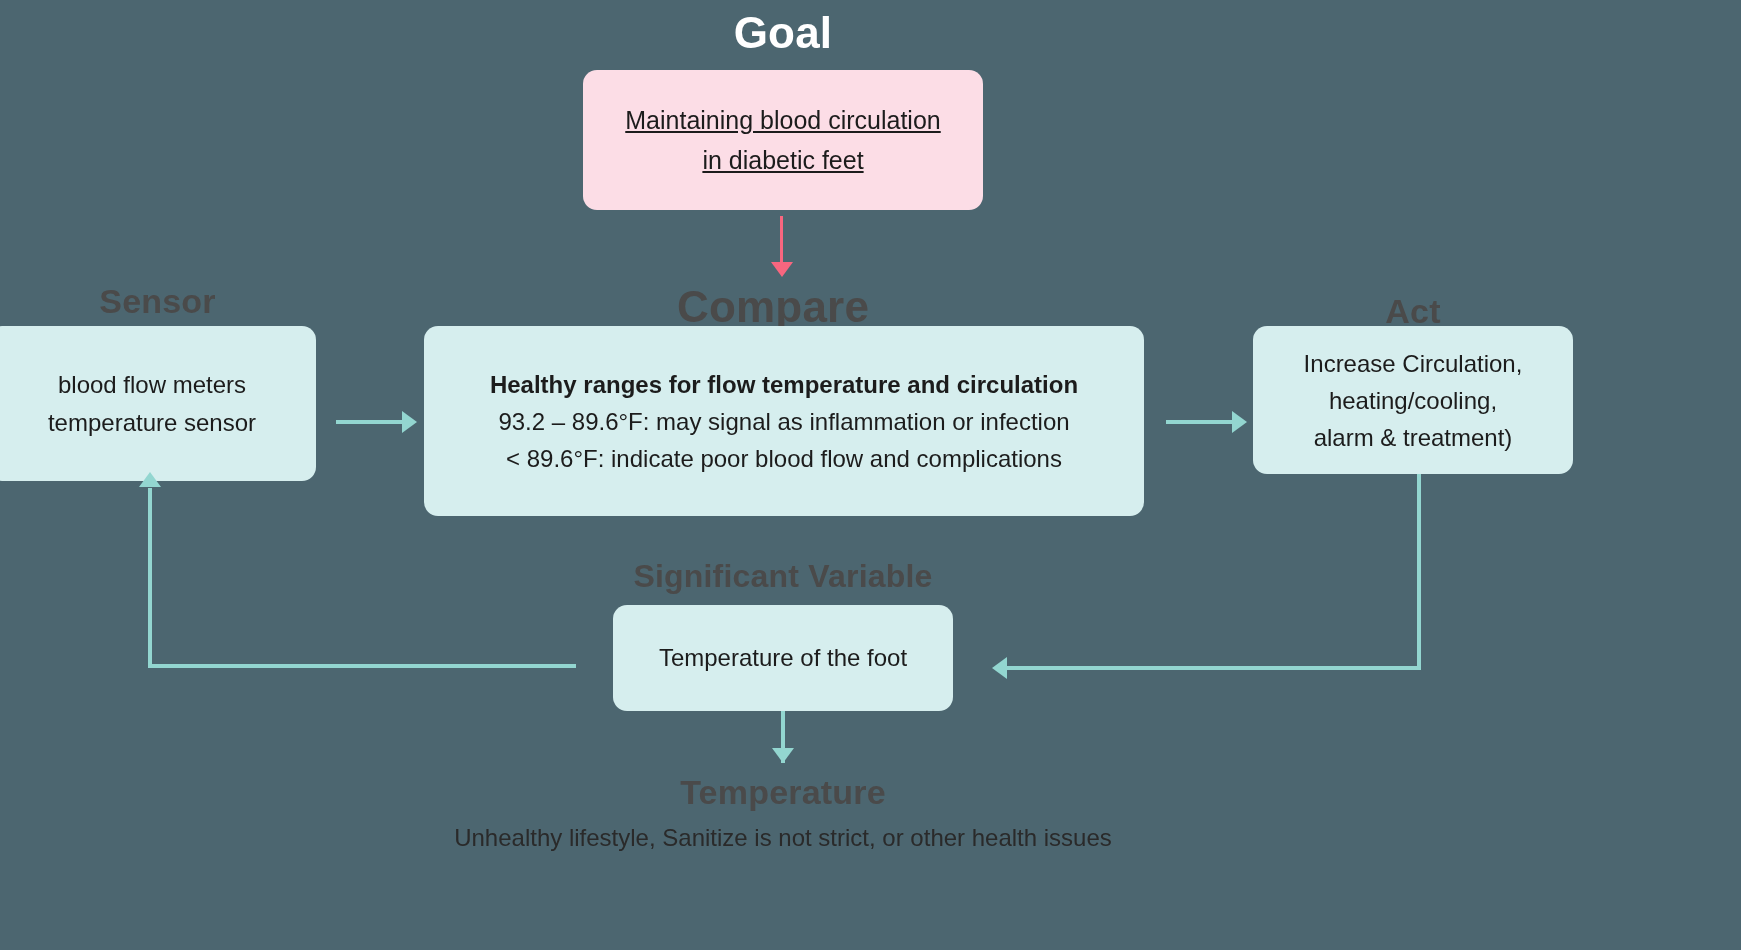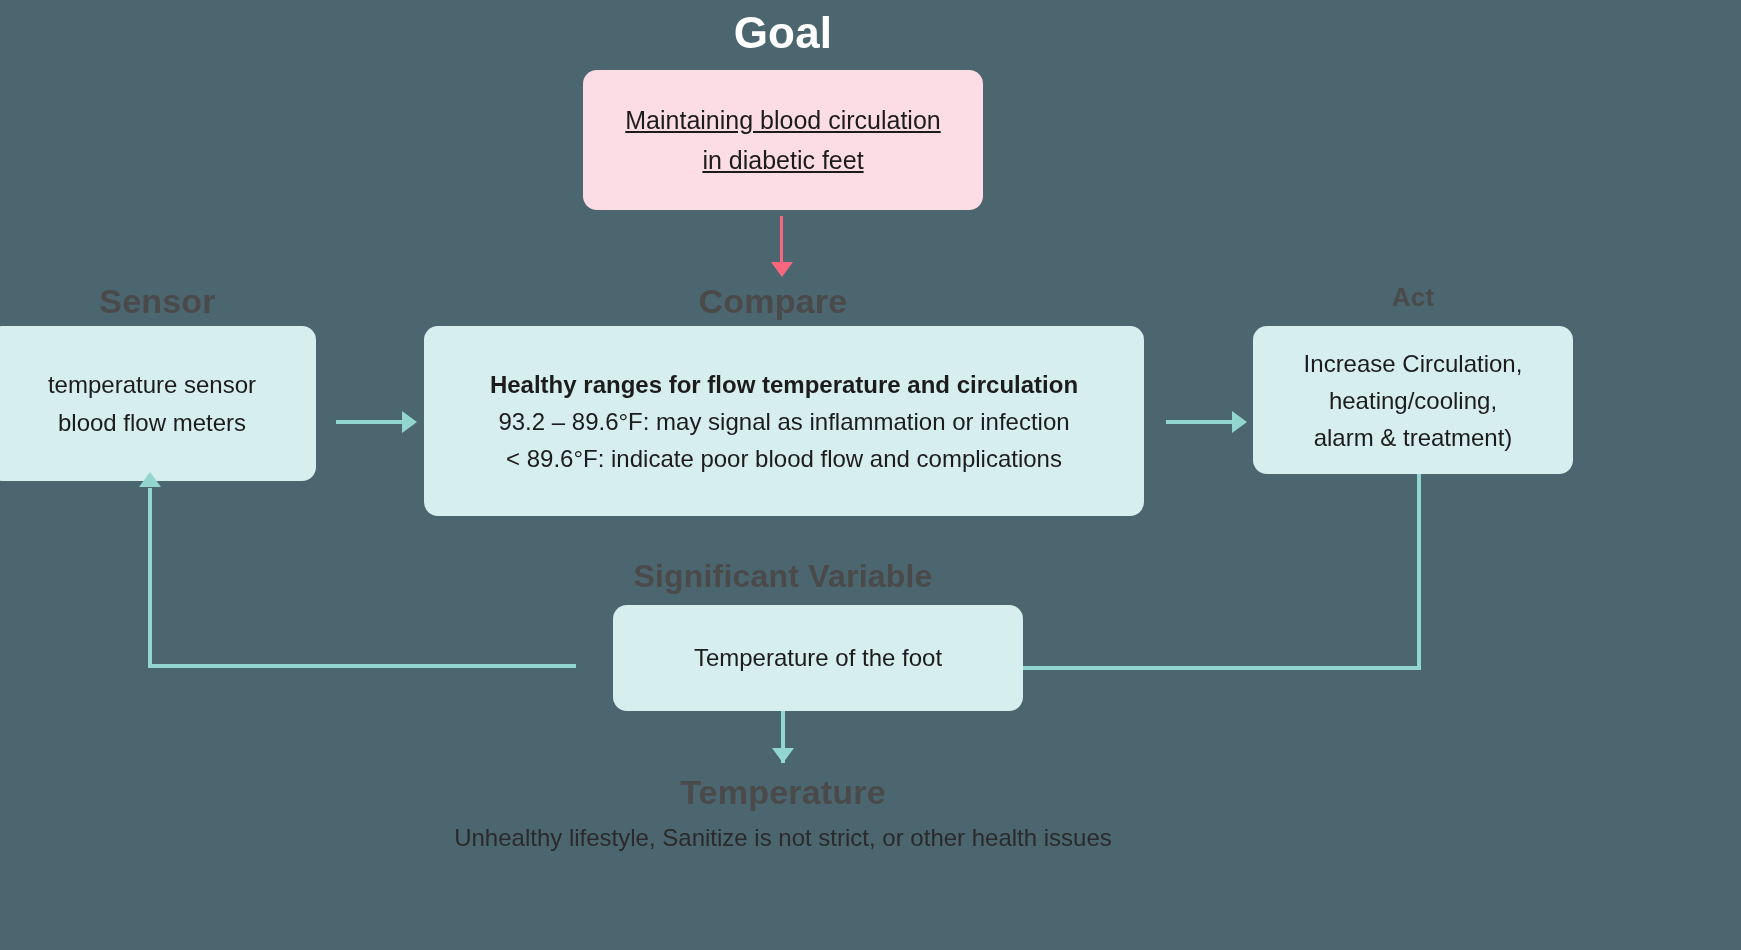--- a/index.html
+++ b/index.html
@@ -101,53 +101,53 @@
     <span class="txt-line">Maintaining blood circulation</span>
     <span class="txt-line">in diabetic feet</span>
   </div>
 
   <div class="line pink" style="left:780px; top:216px; width:3px; height:52px;"></div>
   <div class="arrowhead ah-down-pink" style="left:771px; top:262px;"></div>
 
   <div class="heading" style="left:-10px; top:282px; width:335px; font-size:34px;">Sensor</div>
 
   <div class="node mint" style="left:-12px; top:326px; width:328px; height:155px; font-size:24px; line-height:38px;">
+    <span class="txt-line">blood flow meters</span>
     <span class="txt-line">temperature sensor</span>
-    <span class="txt-line">blood flow meters</span>
   </div>
 
   <div class="line" style="left:336px; top:420px; width:72px; height:4px;"></div>
   <div class="arrowhead ah-right" style="left:402px; top:411px;"></div>
 
-  <div class="heading" style="left:583px; top:282px; width:380px; font-size:34px;">Compare</div>
+  <div class="heading" style="left:583px; top:282px; width:380px; font-size:44px;">Compare</div>
 
   <div class="node mint" style="left:424px; top:326px; width:720px; height:190px; font-size:24px; line-height:37px;">
     <span class="txt-line" style="font-weight:bold;">Healthy ranges for flow temperature and circulation</span>
     <span class="txt-line">93.2 – 89.6°F: may signal as inflammation or infection</span>
     <span class="txt-line">&lt; 89.6°F: indicate poor blood flow and complications</span>
   </div>
 
   <div class="line" style="left:1166px; top:420px; width:72px; height:4px;"></div>
   <div class="arrowhead ah-right" style="left:1232px; top:411px;"></div>
 
-  <div class="heading" style="left:1253px; top:282px; width:320px; font-size:26px;">Act</div>
+  <div class="heading" style="left:1253px; top:292px; width:320px; font-size:34px;">Act</div>
 
   <div class="node mint" style="left:1253px; top:326px; width:320px; height:148px; font-size:24px; line-height:37px;">
     <span class="txt-line">Increase Circulation,</span>
     <span class="txt-line">heating/cooling,</span>
     <span class="txt-line">alarm &amp; treatment)</span>
   </div>
 
   <div class="line" style="left:1417px; top:474px; width:4px; height:196px;"></div>
   <div class="line" style="left:1006px; top:666px; width:415px; height:4px;"></div>
   <div class="arrowhead ah-left" style="left:992px; top:657px;"></div>
 
   <div class="heading" style="left:583px; top:558px; width:400px; font-size:32px;">Significant Variable</div>
 
-  <div class="node mint" style="left:613px; top:605px; width:410px; height:106px; font-size:24px; line-height:36px;">
+  <div class="node mint" style="left:613px; top:605px; width:340px; height:106px; font-size:24px; line-height:36px;">
     <span class="txt-line">Temperature of the foot</span>
   </div>
 
   <div class="line" style="left:148px; top:664px; width:428px; height:4px;"></div>
   <div class="line" style="left:148px; top:488px; width:4px; height:180px;"></div>
   <div class="arrowhead ah-up" style="left:139px; top:472px;"></div>
 
   <div class="line" style="left:781px; top:711px; width:4px; height:52px;"></div>
   <div class="arrowhead ah-down" style="left:772px; top:748px;"></div>
 

